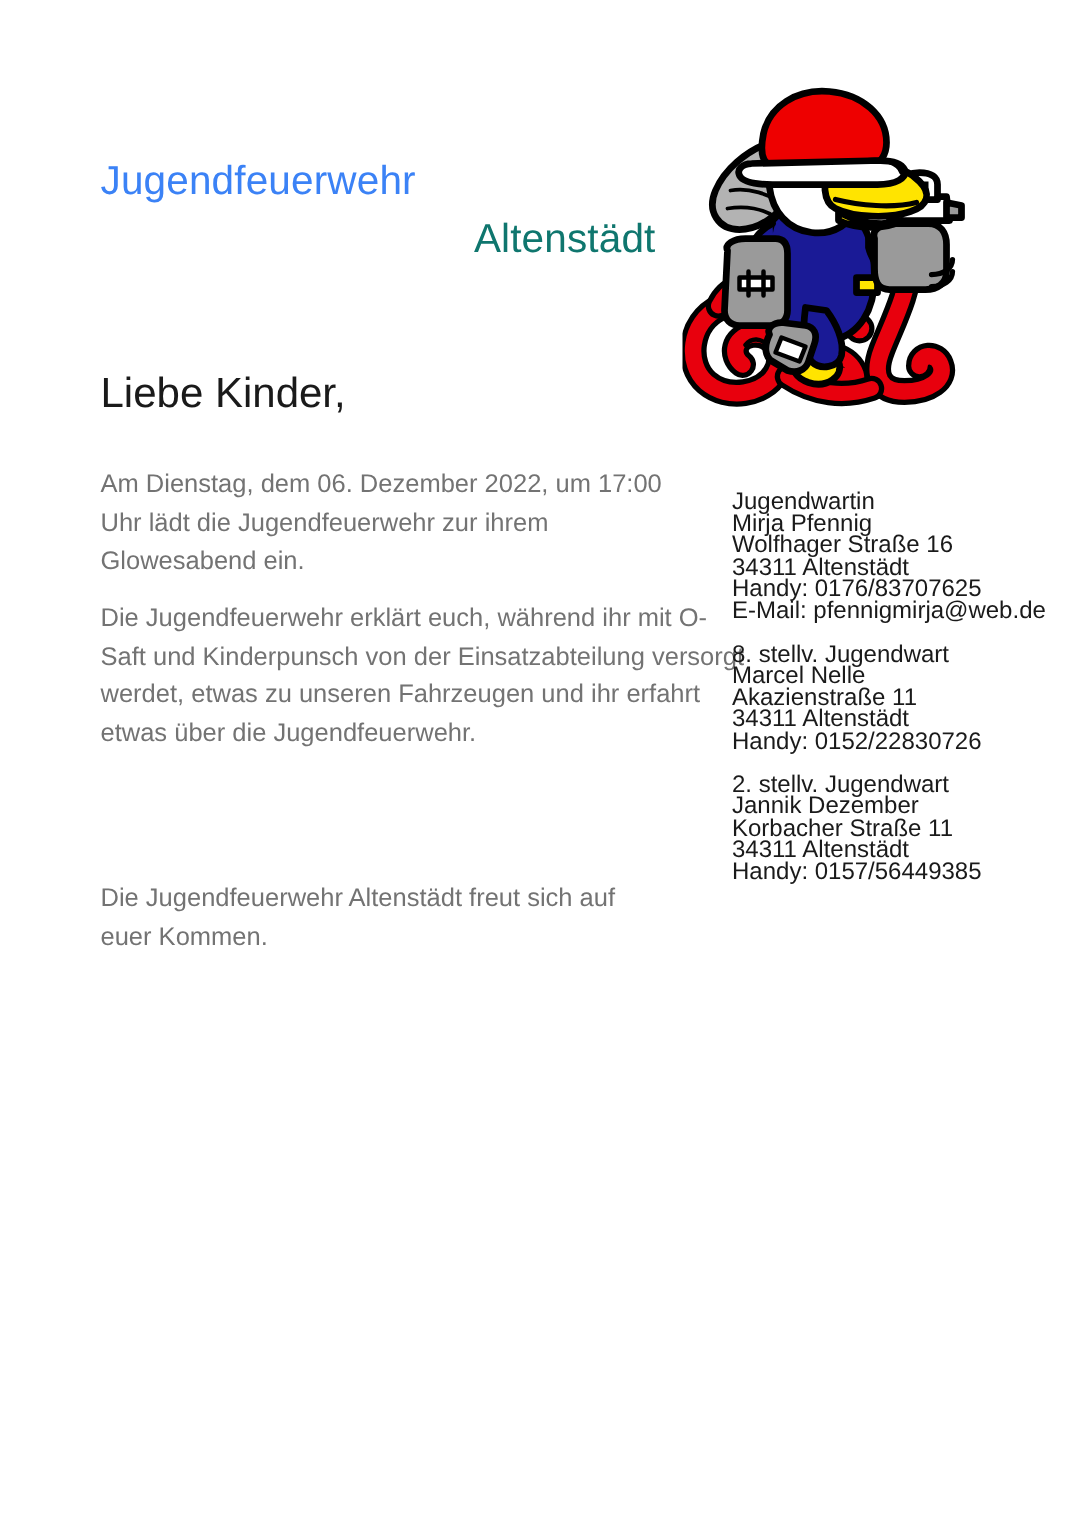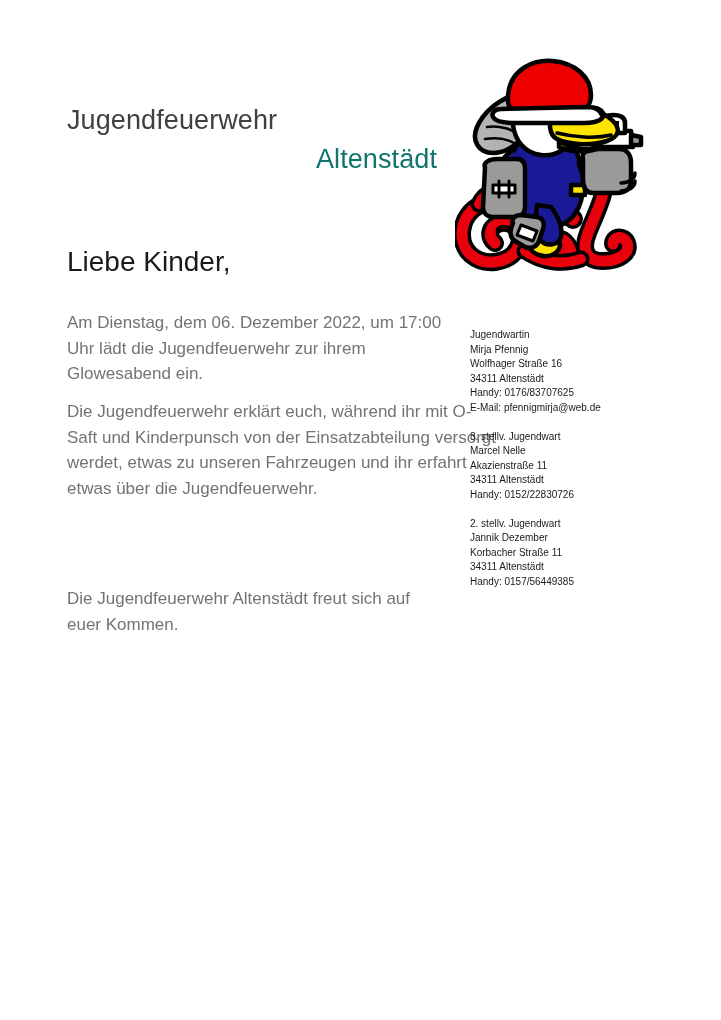--- a/index.html
+++ b/index.html
@@ -35,21 +35,21 @@
   .title-block {
     position: absolute;
     left: 67px;
     top: 103px;
     width: 370px;
   }
   .title-line-1 {
     font-size: 27px;
     line-height: 34px;
     font-weight: 400;
-    color: #404040;
+    color: #3b82f6;
     text-align: left;
     letter-spacing: 0.1px;
   }
   .title-line-2 {
     font-size: 27px;
     line-height: 34px;
     font-weight: 400;
     color: #0f766e;
     text-align: right;
     letter-spacing: 0.1px;
@@ -74,24 +74,24 @@
     width: 430px;
   }
   .para p { margin: 0; }
   #para-event { top: 310px; width: 400px; }
   #para-info  { top: 399px; width: 432px; }
   #para-close { top: 586px; width: 380px; }
 
   
   .contacts {
     position: absolute;
-    left: 470px;
+    left: 488px;
     top: 328px;
     width: 180px;
-    font-size: 10px;
+    font-size: 16px;
     line-height: 14.6px;
     color: #1a1a1a;
   }
   .contact-block { margin-bottom: 14px; }
   .contact-block:last-child { margin-bottom: 0; }
   .contact-line { display: block; white-space: nowrap; }
 </style>
 </head>
 <body>
 

